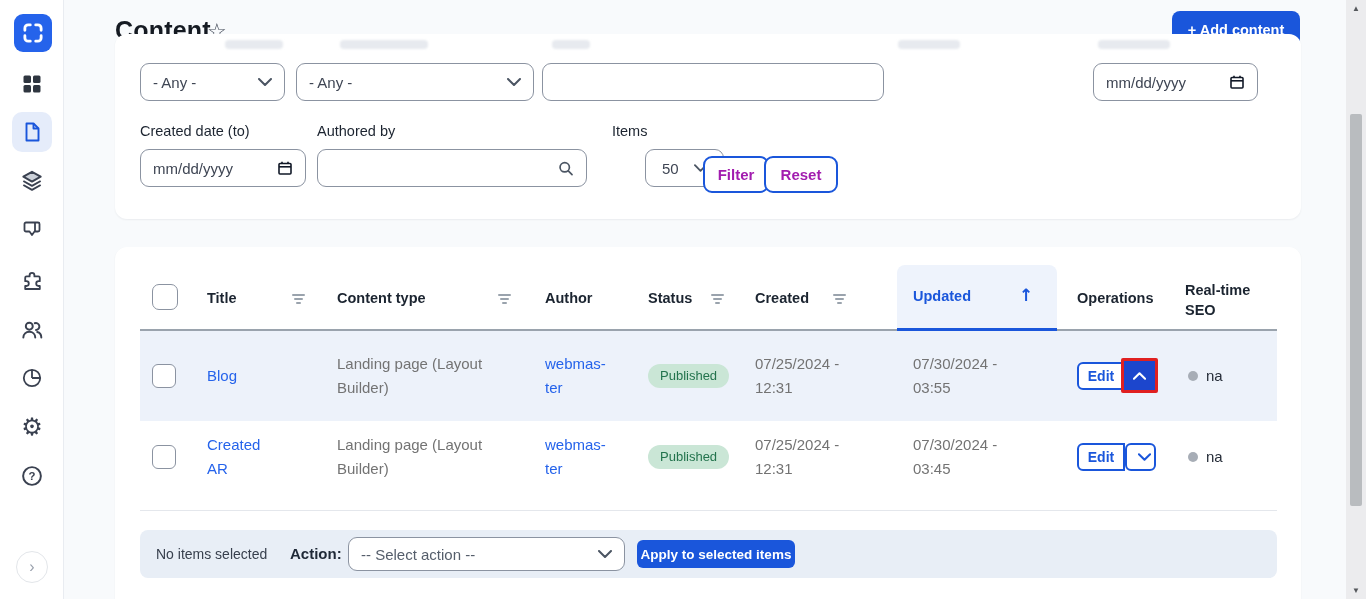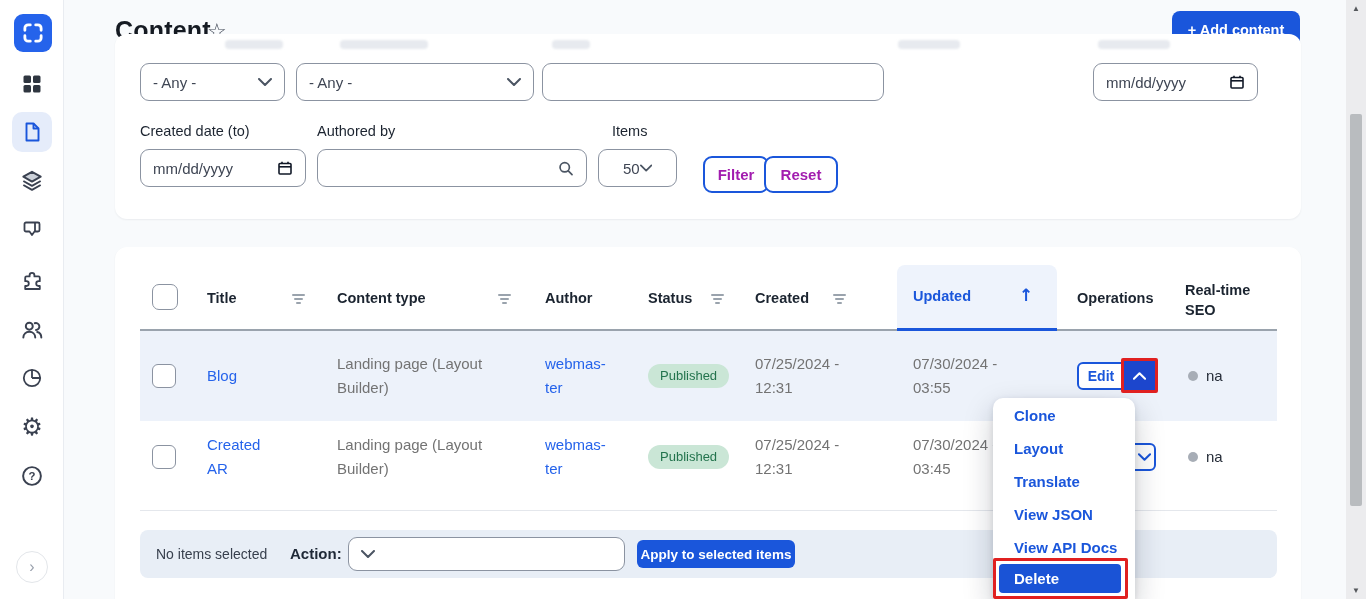--- a/index.html
+++ b/index.html
@@ -207,21 +207,21 @@
   <div class="flabel" style="left:317px">Authored by</div>
   <div class="ctl" style="left:317px;top:149px;width:270px">
     <input value="" style="">
     <svg width="17" height="17" viewBox="0 0 17 17" fill="none" stroke="#4b5563" stroke-width="1.8" stroke-linecap="round">
       <circle cx="7.2" cy="7.2" r="5"></circle>
         <line x1="11" y1="11" x2="15" y2="15"></line>
     </svg>
   </div>
 
   <div class="flabel" style="left:612px">Items</div>
-  <div class="ctl" style="left:598px;top:149px;width:79px;padding:0 24px">
+  <div class="ctl" style="left:645px;top:149px;width:79px;padding:0 16px">
     <span class="grow">50</span>
     <svg width="13" height="8" viewBox="0 0 14 8">
         <path d="M1 1l6 6 6-6" fill="none" stroke="#4b5563" stroke-width="2" stroke-linecap="round" stroke-linejoin="round"></path>
       </svg>
   </div>
 
   <div class="btn-outline" style="left:703px;width:66px">Filter</div>
   <div class="btn-outline" style="left:764px;width:74px">Reset</div>
 
   <div class="card table-card"></div>
@@ -309,35 +309,27 @@
       </svg>
   </div>
   <div class="seo-dot" style="left:1188px;top:452px"></div>
   <div class="seo-na" style="left:1206px;top:448px">na</div>
   <div class="row-divider" style="top:510px"></div>
 
   <div class="bulk-bar"></div>
   <div class="abs" style="left:156px;top:546px;font-size:14px;color:#38404e;z-index:2">No items selected</div>
   <div class="abs" style="left:290px;top:545px;font-size:15px;font-weight:600;color:#1f2937;z-index:2">Action:</div>
   <div class="ctl" style="left:348px;top:537px;width:277px;height:34px;z-index:2">
+    <span class="grow" style="color:#555e6b">-- Select action --</span>
     <svg width="14" height="8" viewBox="0 0 14 8">
         <path d="M1 1l6 6 6-6" fill="none" stroke="#4b5563" stroke-width="2" stroke-linecap="round" stroke-linejoin="round"></path>
       </svg>
   </div>
   <div class="btn-primary apply-btn">Apply to selected items</div>
 
-  <div class="dropdown">
-    <div class="menu-item" style="top:9px">Clone</div>
-    <div class="menu-item" style="top:42px">Layout</div>
-    <div class="menu-item" style="top:75px">Translate</div>
-    <div class="menu-item" style="top:108px">View JSON</div>
-    <div class="menu-item" style="top:141px">View API Docs</div>
-    <div class="delete-outline"></div>
-    <div class="delete-btn">Delete</div>
-  </div>
 
   <div class="scrollbar">
     <div class="scroll-arrow" style="top:4px">▲</div>
     <div class="scroll-thumb"></div>
     <div class="scroll-arrow" style="top:586px">▼</div>
   </div>
 
 </div>
 
 </body></html>

